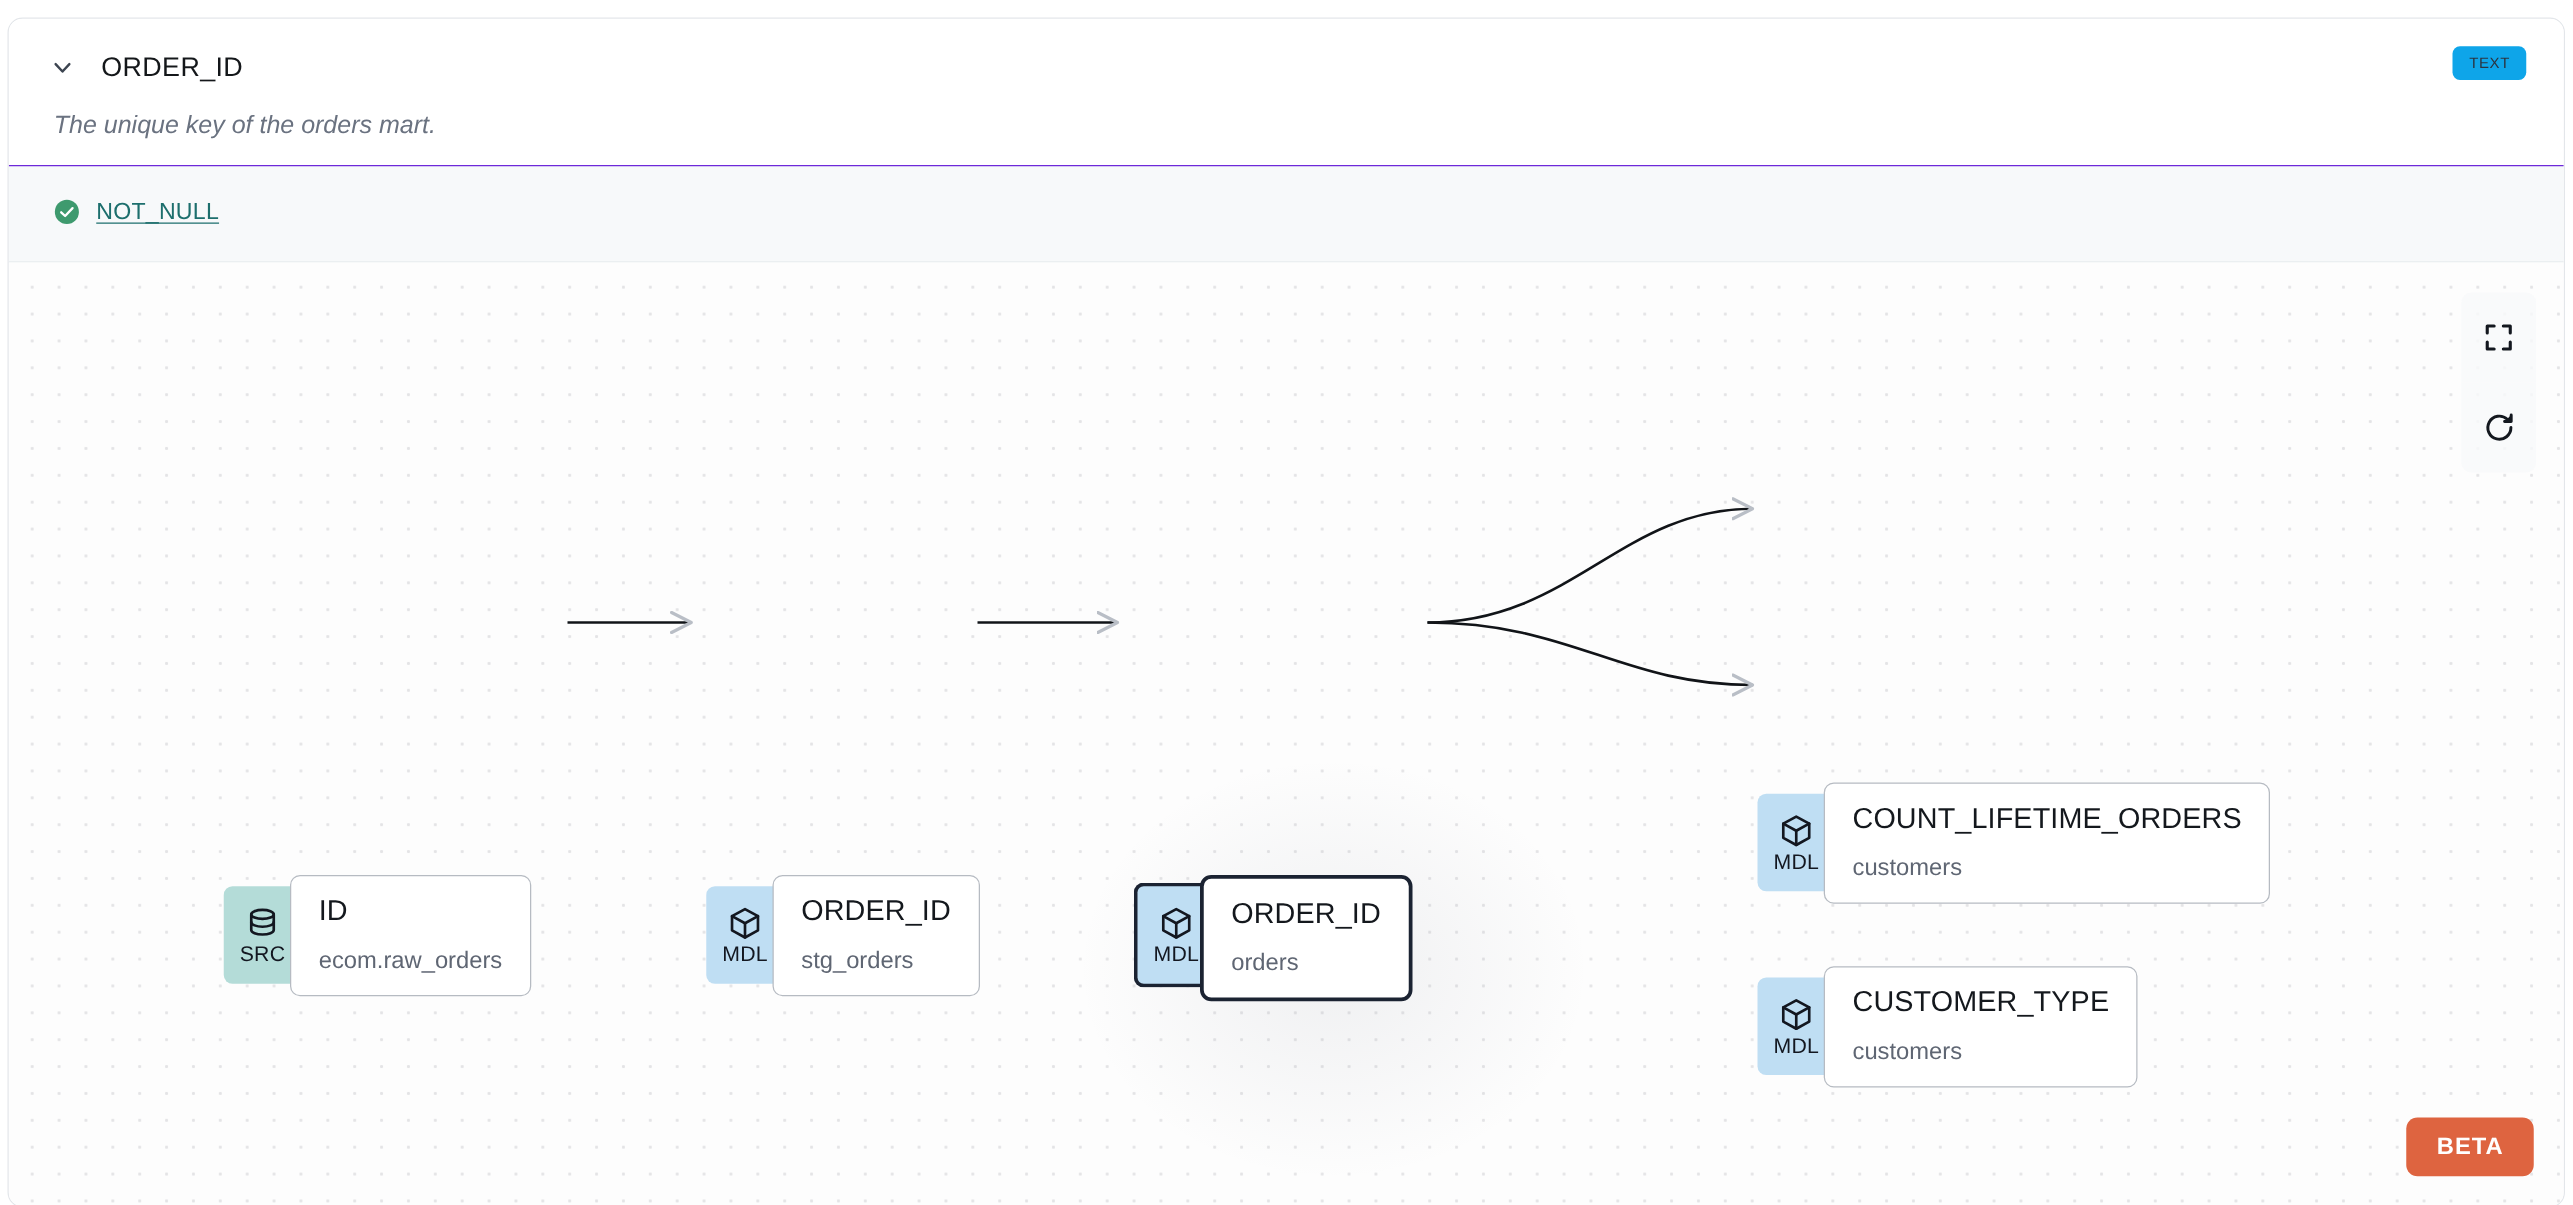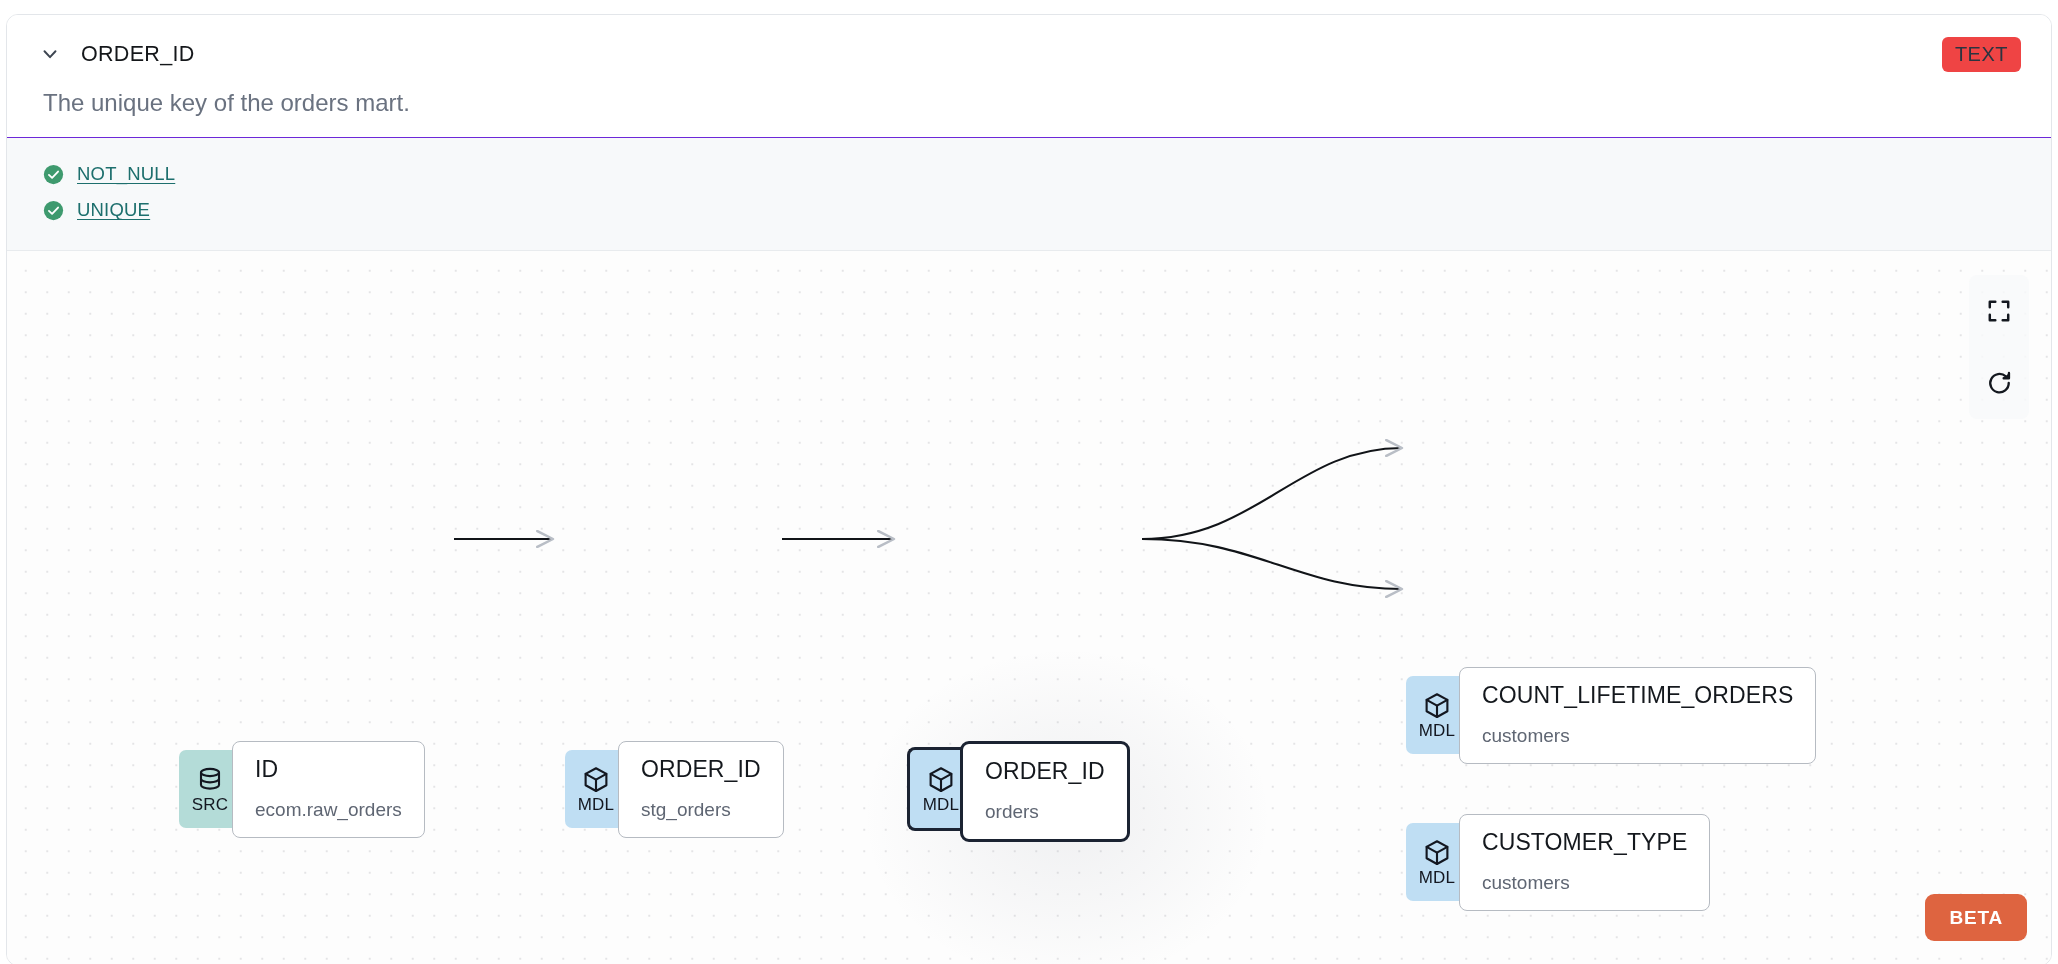--- a/index.html
+++ b/index.html
@@ -57,34 +57,35 @@
     font-size: 21.5px;
     letter-spacing: 0.3px;
     color: #14171a;
     font-weight: 400;
     white-space: nowrap;
   }
   .type-badge {
     position: absolute;
     right: 30px;
     top: 22px;
-    background: #ef4444;
+    background: #0ea5e9;
     color: #2b3440;
-    font-size: 20px;
+    font-size: 12px;
     letter-spacing: 0.5px;
     padding: 7px 13px 8px 13px;
     border-radius: 6px;
     line-height: 1;
   }
   .col-desc {
     margin-top: 20px;
     padding-left: 6px;
-    font-size: 24px;
+    font-size: 20px;
     color: #6a7280;
     font-weight: 400;
+    font-style: italic;
   }
 
   
   .tests {
     flex: 0 0 auto;
     background: #f7f9fa;
     border-top: 1px solid #6d28d9;
     border-bottom: 1px solid #e8ebee;
     padding: 18px 30px 22px 30px;
   }
@@ -264,27 +265,20 @@
   <div class="tests">
 
     <div class="test-row">
       <svg class="check-icon" viewBox="0 0 24 24">
         <circle cx="12" cy="12" r="11" fill="#3e9a6e"></circle>
         <polyline points="6.8 12.4 10.4 15.8 17.2 8.6" fill="none" stroke="#ffffff" stroke-width="2.1" stroke-linecap="round" stroke-linejoin="round"></polyline>
       </svg>
       <span class="test-link">NOT_NULL</span>
     </div>
 
-    <div class="test-row">
-      <svg class="check-icon" viewBox="0 0 24 24">
-        <circle cx="12" cy="12" r="11" fill="#3e9a6e"></circle>
-        <polyline points="6.8 12.4 10.4 15.8 17.2 8.6" fill="none" stroke="#ffffff" stroke-width="2.1" stroke-linecap="round" stroke-linejoin="round"></polyline>
-      </svg>
-      <span class="test-link">UNIQUE</span>
-    </div>
 
   </div>
 
   <div class="canvas">
 
     <div class="glow"></div>
 
     <svg class="edges" viewBox="0 0 2044 692" preserveAspectRatio="none">
       <defs>
         <marker id="ah" markerWidth="9" markerHeight="9" refX="8" refY="4.5" orient="auto">

